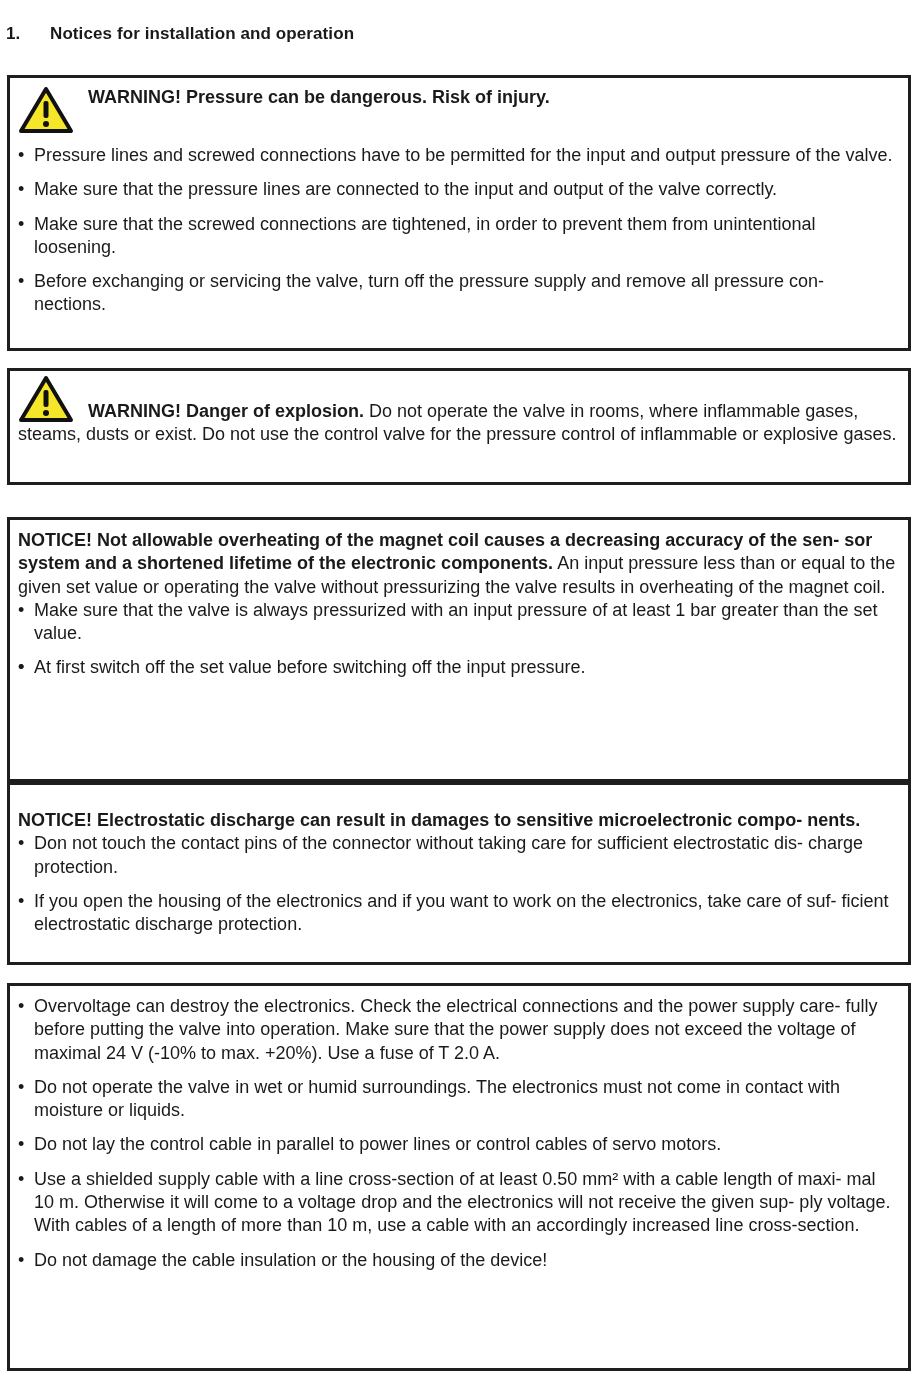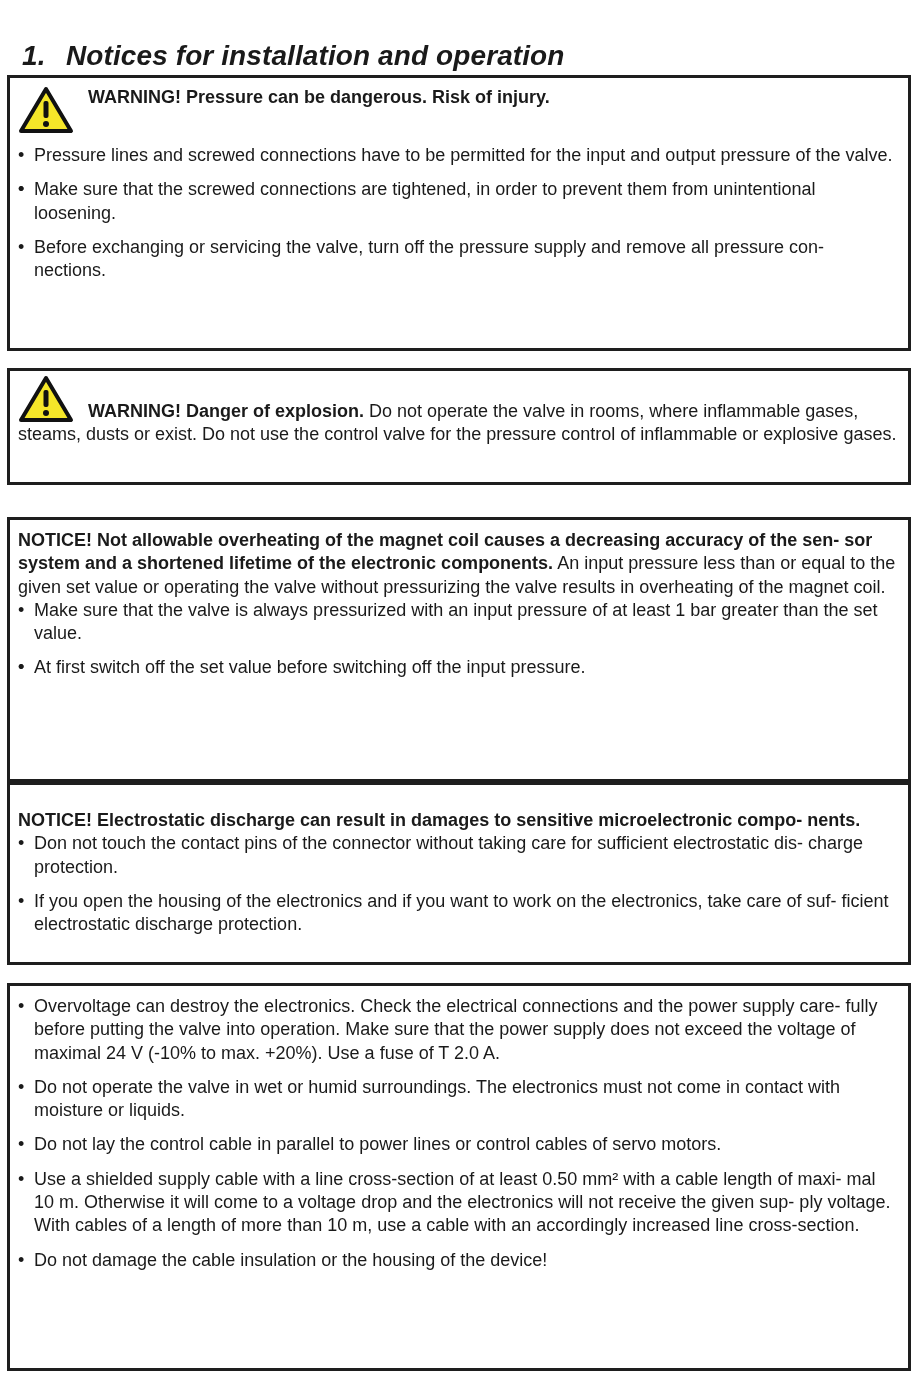--- a/index.html
+++ b/index.html
@@ -2,21 +2,21 @@
 <html><head>
 <meta charset="utf-8">
 <style>
   html, body { margin: 0; padding: 0; background: #ffffff; }
   body {
     width: 924px; height: 1379px; position: relative; overflow: hidden;
     font-family: "Liberation Sans", sans-serif; color: #1a1a1a;
   }
   .heading {
     position: absolute; left: 6px; top: 24px;
-    font-size: 28px; font-weight: bold; letter-spacing: 0.1px; margin: 16px; font-style: italic;
+    font-size: 17px; font-weight: bold; letter-spacing: 0.1px; margin: 0;
   }
   .heading .num { display: inline-block; width: 44px; }
   .box {
     position: absolute; left: 7px; width: 904px;
     border: 3px solid #1e1e1e; box-sizing: border-box;
     padding: 6px 8px 6px 8px;
     font-size: 18px; line-height: 23.3px;
   }
   .box p { margin: 0; }
   .warn-head { display: flex; align-items: flex-start; margin-top: 2px; margin-bottom: 10px; }
@@ -42,21 +42,21 @@
       <svg viewBox="0 0 56 48">
           <polygon points="28,3 53,45 3,45" fill="#f5e629" stroke="#111" stroke-width="4" stroke-linejoin="round"></polygon>
           <rect x="25.5" y="15" width="5" height="17" rx="2" fill="#111"></rect>
           <circle cx="28" cy="38" r="3" fill="#111"></circle>
         </svg>
     </span>
     <span class="bold">WARNING! Pressure can be dangerous. Risk of injury.</span>
   </div>
   <ul>
     <li><span class="bullet">•</span><span>Pressure lines and screwed connections have to be permitted for the input and output pressure of the valve.</span></li>
-    <li><span class="bullet">•</span></li>
+    <li><span class="bullet">•</span><span>Make sure that the pressure lines are connected to the input and output of the valve correctly.</span></li>
     <li><span class="bullet">•</span><span>Make sure that the screwed connections are tightened, in order to prevent them from unintentional loosening.</span></li>
     <li><span class="bullet">•</span><span>Before exchanging or servicing the valve, turn off the pressure supply and remove all pressure con- nections.</span></li>
   </ul>
 </div>
 
 <div class="box" style="top:368px; height:117px; padding-top:4px;">
   <p>
     <span class="warn-icon">
       <svg viewBox="0 0 56 48">
           <polygon points="28,3 53,45 3,45" fill="#f5e629" stroke="#111" stroke-width="4" stroke-linejoin="round"></polygon>

